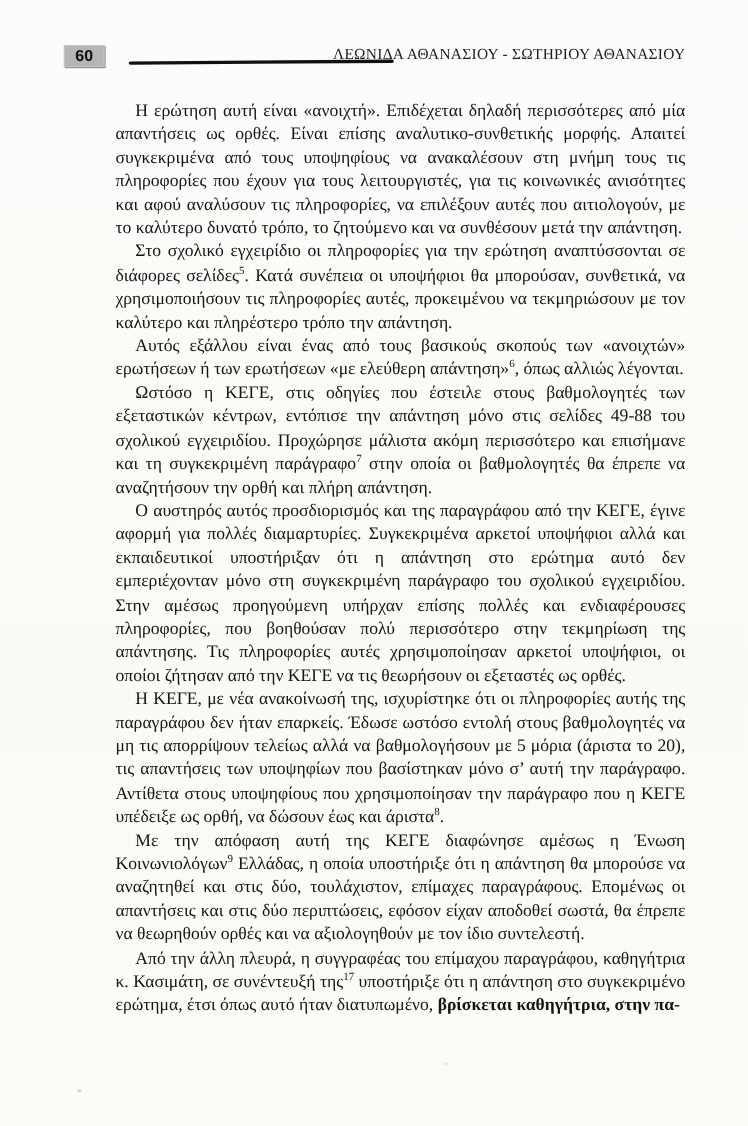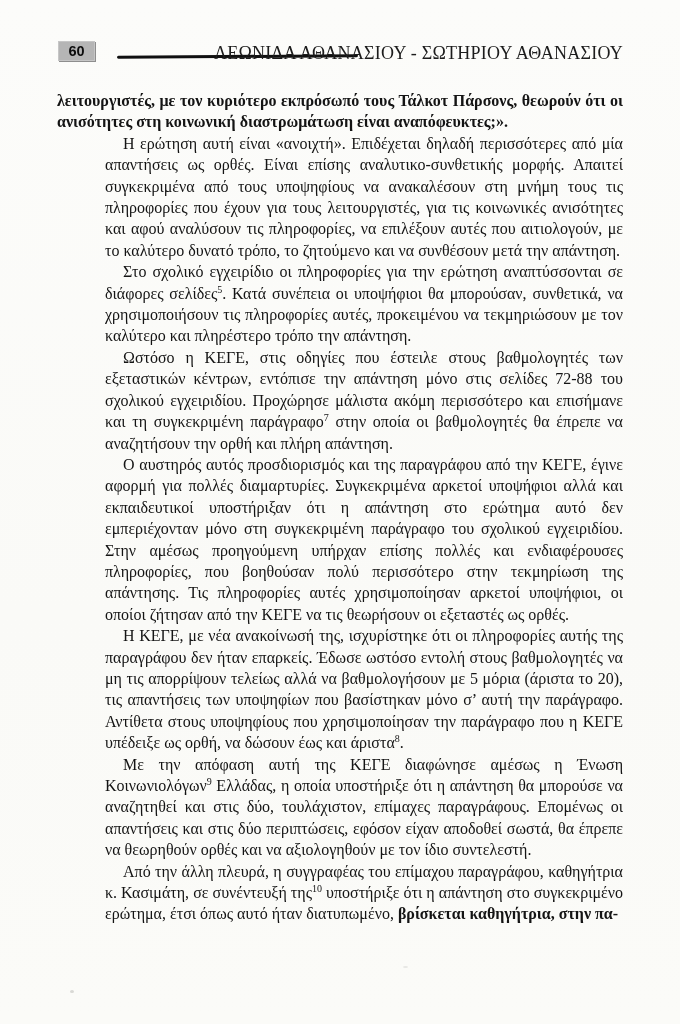--- a/index.html
+++ b/index.html
@@ -50,21 +50,21 @@
     width: 241px;
     height: 3px;
     background: #101010;
     border-radius: 2px;
     transform: rotate(-0.4deg);
   }
   .running-head {
     position: absolute;
     right: 0;
     top: 3px;
-    font-size: 18px;
+    font-size: 14px;
     letter-spacing: 0.25px;
     color: #1c1c1c;
     white-space: nowrap;
   }
   .text-column {
     position: absolute;
     top: 90px;
     left: 57px;
     width: 566px;
     height: 868px;
@@ -104,26 +104,26 @@
 
 <div class="scan-page">
 
   <div class="page-header">
     <div class="page-number-box">60</div>
     <div class="header-rule"></div>
     <div class="running-head">ΛΕΩΝΙΔΑ ΑΘΑΝΑΣΙΟΥ - ΣΩΤΗΡΙΟΥ ΑΘΑΝΑΣΙΟΥ</div>
   </div>
 
   <div class="text-column">
-      <p class="para"><span class="bold">λειτουργιστές, με τον κυριότερο εκπρόσωπό τους Τάλκοτ Πάρσονς, θεωρούν ότι οι ανισότητες στη κοινωνική διαστρωμάτωση είναι αναπόφευκτες;».</span></p>
       <p class="para indent"><span>Η ερώτηση αυτή είναι «ανοιχτή». Επιδέχεται δηλαδή περισσότερες από μία απαντήσεις ως ορθές. Είναι επίσης αναλυτικο-συνθετικής μορφής. Απαιτεί συγκεκριμένα από τους υποψηφίους να ανακαλέσουν στη μνήμη τους τις πληροφορίες που έχουν για τους λειτουργιστές, για τις κοινωνικές ανισότητες και αφού αναλύσουν τις πληροφορίες, να επιλέξουν αυτές που αιτιολογούν, με το καλύτερο δυνατό τρόπο, το ζητούμενο και να συνθέσουν μετά την απάντηση.</span></p>
       <p class="para indent"><span>Στο σχολικό εγχειρίδιο οι πληροφορίες για την ερώτηση αναπτύσσονται σε διάφορες σελίδες</span><sup>5</sup><span>. Κατά συνέπεια οι υποψήφιοι θα μπορούσαν, συνθετικά, να χρησιμοποιήσουν τις πληροφορίες αυτές, προκειμένου να τεκμηριώσουν με τον καλύτερο και πληρέστερο τρόπο την απάντηση.</span></p>
-      <p class="para indent"><span>Ωστόσο η ΚΕΓΕ, στις οδηγίες που έστειλε στους βαθμολογητές των εξεταστικών κέντρων, εντόπισε την απάντηση μόνο στις σελίδες 72-88 του σχολικού εγχειριδίου. Προχώρησε μάλιστα ακόμη περισσότερο και επισήμανε και τη συγκεκριμένη παράγραφο</span><sup>7</sup><span> στην οποία οι βαθμολογητές θα έπρεπε να αναζητήσουν την ορθή και πλήρη απάντηση.</span></p>
+      <p class="para indent"><span>Αυτός εξάλλου είναι ένας από τους βασικούς σκοπούς των «ανοιχτών» ερωτήσεων ή των ερωτήσεων «με ελεύθερη απάντηση»</span><sup>6</sup><span>, όπως αλλιώς λέγονται.</span></p>
+      <p class="para indent"><span>Ωστόσο η ΚΕΓΕ, στις οδηγίες που έστειλε στους βαθμολογητές των εξεταστικών κέντρων, εντόπισε την απάντηση μόνο στις σελίδες 49-88 του σχολικού εγχειριδίου. Προχώρησε μάλιστα ακόμη περισσότερο και επισήμανε και τη συγκεκριμένη παράγραφο</span><sup>7</sup><span> στην οποία οι βαθμολογητές θα έπρεπε να αναζητήσουν την ορθή και πλήρη απάντηση.</span></p>
       <p class="para indent"><span>Ο αυστηρός αυτός προσδιορισμός και της παραγράφου από την ΚΕΓΕ, έγινε αφορμή για πολλές διαμαρτυρίες. Συγκεκριμένα αρκετοί υποψήφιοι αλλά και εκπαιδευτικοί υποστήριξαν ότι η απάντηση στο ερώτημα αυτό δεν εμπεριέχονταν μόνο στη συγκεκριμένη παράγραφο του σχολικού εγχειριδίου. Στην αμέσως προηγούμενη υπήρχαν επίσης πολλές και ενδιαφέρουσες πληροφορίες, που βοηθούσαν πολύ περισσότερο στην τεκμηρίωση της απάντησης. Τις πληροφορίες αυτές χρησιμοποίησαν αρκετοί υποψήφιοι, οι οποίοι ζήτησαν από την ΚΕΓΕ να τις θεωρήσουν οι εξεταστές ως ορθές.</span></p>
       <p class="para indent"><span>Η ΚΕΓΕ, με νέα ανακοίνωσή της, ισχυρίστηκε ότι οι πληροφορίες αυτής της παραγράφου δεν ήταν επαρκείς. Έδωσε ωστόσο εντολή στους βαθμολογητές να μη τις απορρίψουν τελείως αλλά να βαθμολογήσουν με 5 μόρια (άριστα το 20), τις απαντήσεις των υποψηφίων που βασίστηκαν μόνο σ’ αυτή την παράγραφο. Αντίθετα στους υποψηφίους που χρησιμοποίησαν την παράγραφο που η ΚΕΓΕ υπέδειξε ως ορθή, να δώσουν έως και άριστα</span><sup>8</sup><span>.</span></p>
       <p class="para indent"><span>Με την απόφαση αυτή της ΚΕΓΕ διαφώνησε αμέσως η Ένωση Κοινωνιολόγων</span><sup>9</sup><span> Ελλάδας, η οποία υποστήριξε ότι η απάντηση θα μπορούσε να αναζητηθεί και στις δύο, τουλάχιστον, επίμαχες παραγράφους. Επομένως οι απαντήσεις και στις δύο περιπτώσεις, εφόσον είχαν αποδοθεί σωστά, θα έπρεπε να θεωρηθούν ορθές και να αξιολογηθούν με τον ίδιο συντελεστή.</span></p>
-      <p class="para indent"><span>Από την άλλη πλευρά, η συγγραφέας του επίμαχου παραγράφου, καθηγήτρια κ. Κασιμάτη, σε συνέντευξή της</span><sup>10</sup><span> υποστήριξε ότι η απάντηση στο συγκεκριμένο ερώτημα, έτσι όπως αυτό ήταν διατυπωμένο, </span><span class="bold">βρίσκεται καθηγήτρια, στην πα-</span></p>
+      <p class="para indent"><span>Από την άλλη πλευρά, η συγγραφέας του επίμαχου παραγράφου, καθηγήτρια κ. Κασιμάτη, σε συνέντευξή της</span><sup>17</sup><span> υποστήριξε ότι η απάντηση στο συγκεκριμένο ερώτημα, έτσι όπως αυτό ήταν διατυπωμένο, </span><span class="bold">βρίσκεται καθηγήτρια, στην πα-</span></p>
     </div>
 
   <div class="scan-speck speck-a"></div>
   <div class="scan-speck speck-b"></div>
 
 </div>
 
 </body></html>

